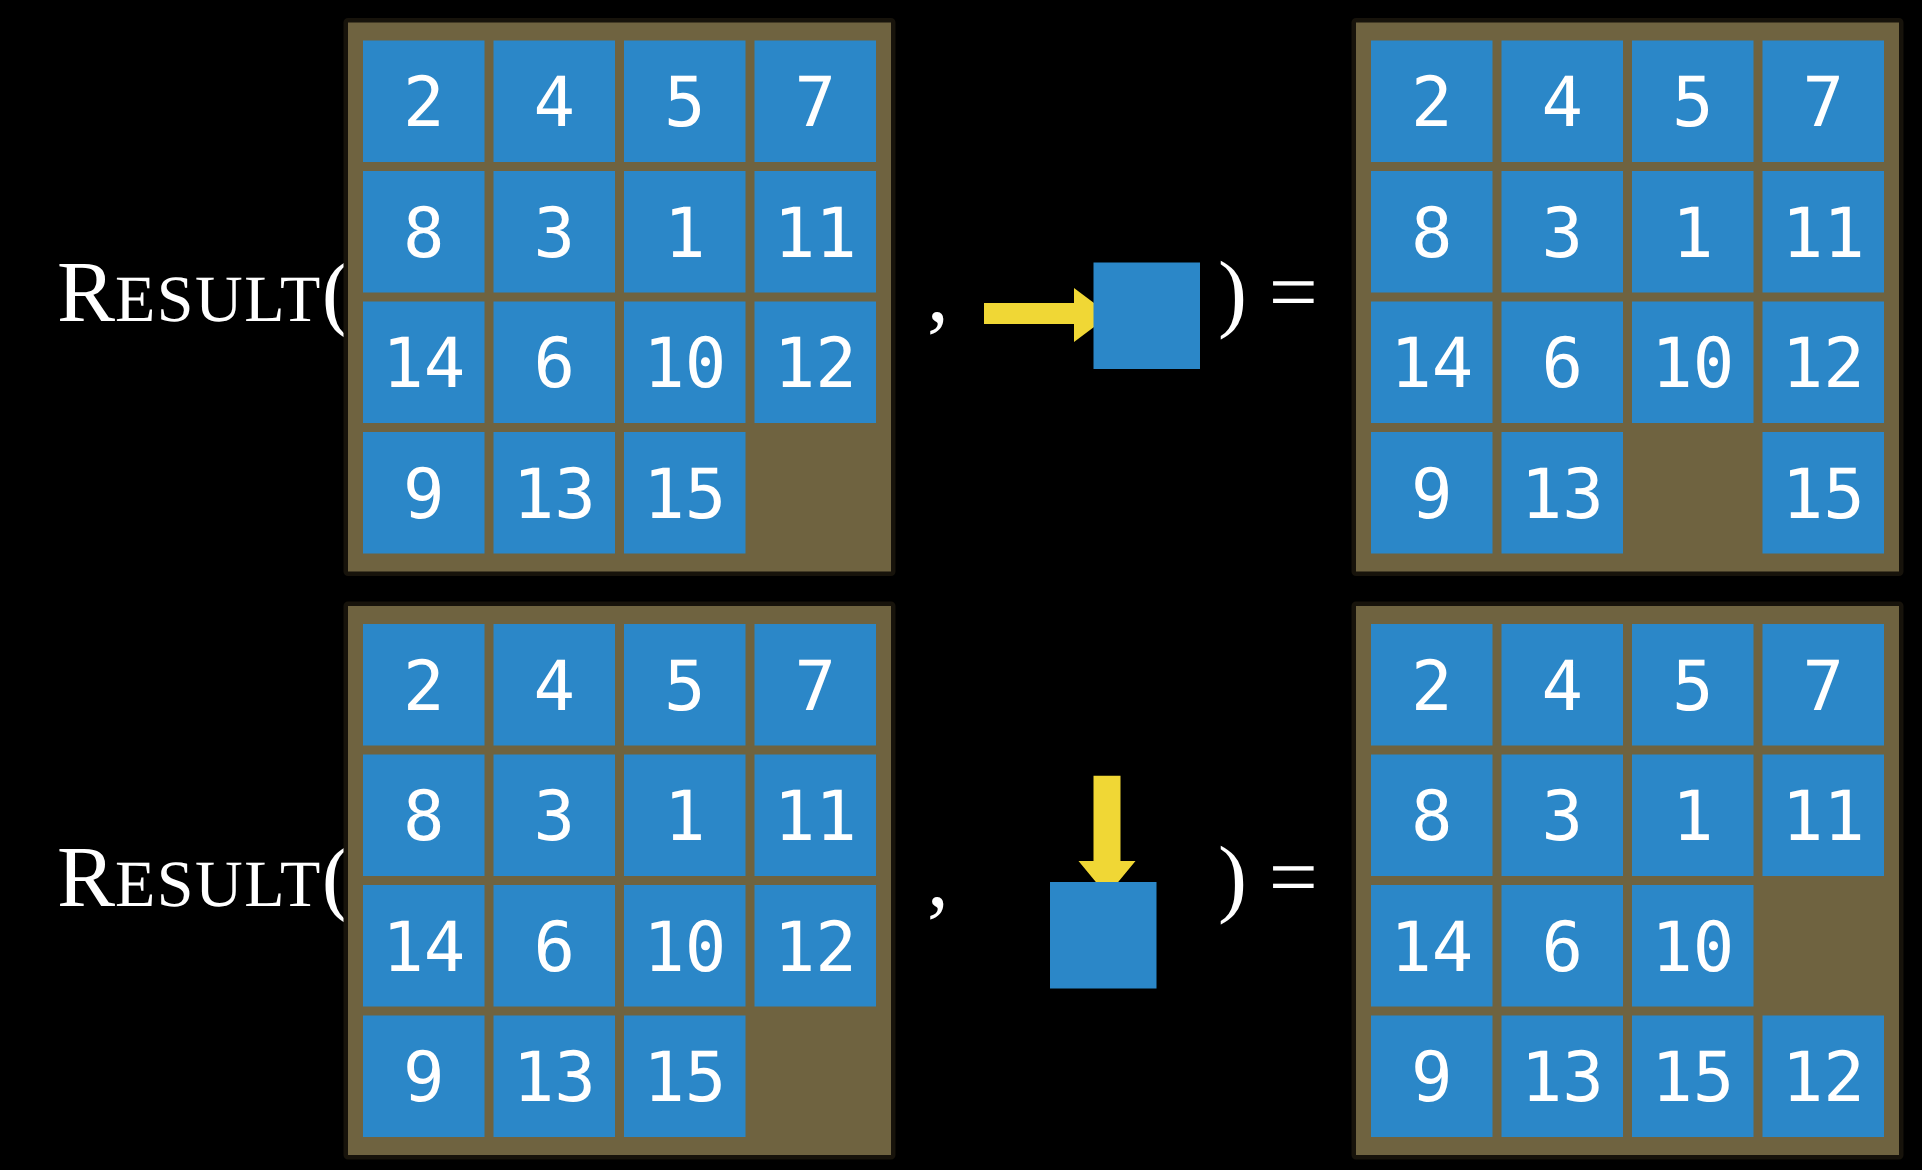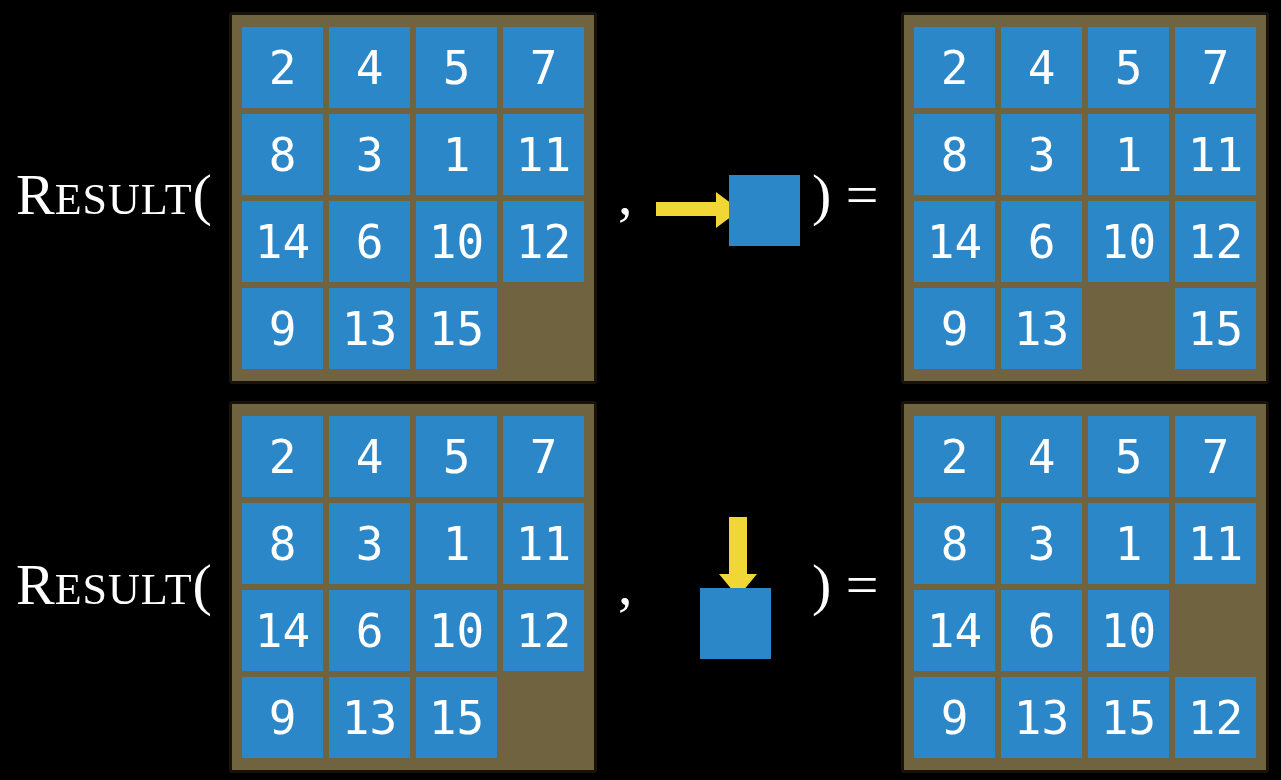--- a/index.html
+++ b/index.html
@@ -6,21 +6,21 @@
   body {
     width:1281px; height:780px;
     background:var(--background,#000);
     position:relative; overflow:hidden;
     font-family:"Liberation Serif", serif;
   }
   .canvas { position:absolute; inset:0; }
 
   
   .eq-label {
-    position:absolute; left:16px;
+    position:absolute; left:38px;
     color:var(--text,#fff);
     line-height:1; white-space:nowrap;
     font-family:"Liberation Serif", serif;
   }
   .sc-big  { font-size:58px; }
   .sc-small{ font-size:44px; letter-spacing:1px; }
   .serif-glyph {
     position:absolute;
     color:var(--text,#fff);
     font-family:"Liberation Serif", serif;

